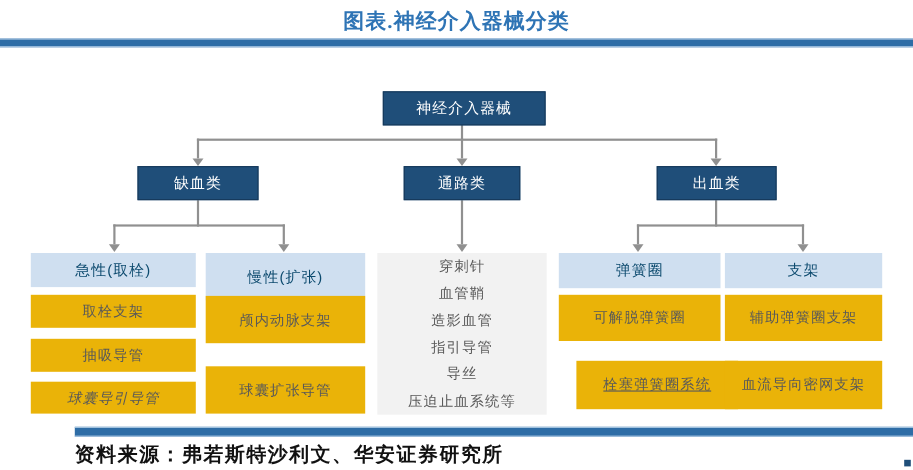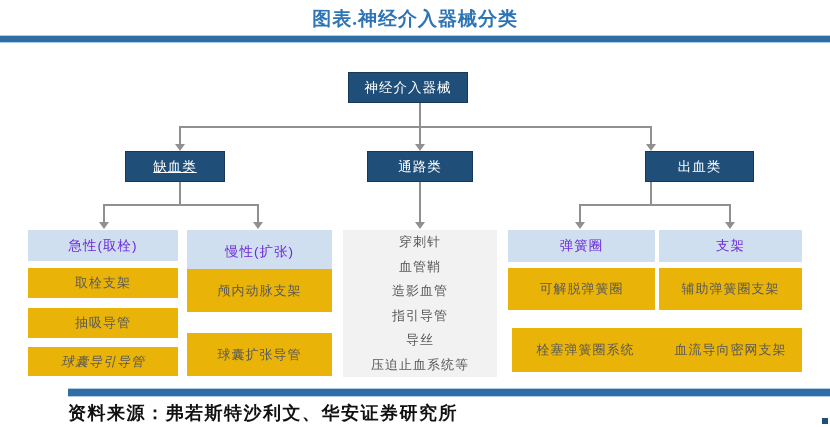--- a/index.html
+++ b/index.html
@@ -36,21 +36,21 @@
     border:1px solid #16395A;
     color:#ffffff;
     font-size:13.5px;
     display:flex;align-items:center;justify-content:center;
     box-sizing:border-box;
     letter-spacing:1px;
   }
   .subhead{
     position:absolute;
     background:#CFDFF0;
-    color:#6d28d9;
+    color:#0c4a6e;
     font-size:13.5px;
     display:flex;align-items:center;justify-content:center;
     box-sizing:border-box;
     letter-spacing:1px;
   }
   .leaf{
     position:absolute;
     background:#eab308;
     color:#595959;
     font-size:13px;
@@ -118,24 +118,24 @@
   <div class="vline" style="left:419px;top:182px;height:40px;"></div>
   <div class="arrow-down" style="left:415px;top:222px;"></div>
 
   <div class="vline" style="left:650px;top:182px;height:24px;"></div>
   <div class="hline" style="left:579px;top:204px;width:152px;"></div>
   <div class="vline" style="left:579px;top:204px;height:18px;"></div>
   <div class="arrow-down" style="left:575px;top:222px;"></div>
   <div class="vline" style="left:729px;top:204px;height:18px;"></div>
   <div class="arrow-down" style="left:725px;top:222px;"></div>
 
-  <div class="node" style="left:348px;top:72px;width:120px;height:31px;">神经介入器械</div>
-  <div class="node" style="left:125px;top:151px;width:100px;height:31px;text-decoration:underline;">缺血类</div>
+  <div class="node" style="left:348px;top:83px;width:148px;height:31px;">神经介入器械</div>
+  <div class="node" style="left:125px;top:151px;width:110px;height:31px;">缺血类</div>
   <div class="node" style="left:367px;top:151px;width:106px;height:31px;">通路类</div>
-  <div class="node" style="left:597px;top:151px;width:109px;height:31px;margin-left:48px;">出血类</div>
+  <div class="node" style="left:597px;top:151px;width:109px;height:31px;">出血类</div>
 
   <div class="subhead" style="left:28px;top:230px;width:150px;height:31px;">急性(取栓)</div>
   <div class="subhead" style="left:187px;top:230px;width:145px;height:43px;">慢性(扩张)</div>
   <div class="subhead" style="left:508px;top:230px;width:147px;height:32px;">弹簧圈</div>
   <div class="subhead" style="left:659px;top:230px;width:143px;height:32px;">支架</div>
 
   <div class="leaf" style="left:28px;top:268px;width:150px;height:30px;">取栓支架</div>
   <div class="leaf" style="left:28px;top:308px;width:150px;height:30px;">抽吸导管</div>
   <div class="leaf" style="left:28px;top:347px;width:150px;height:29px;font-style:italic;">球囊导引导管</div>
 
@@ -145,21 +145,21 @@
   <div class="listbox" style="left:343px;top:230px;width:154px;height:147px;">
     <div class="line">穿刺针</div>
     <div class="line">血管鞘</div>
     <div class="line">造影血管</div>
     <div class="line">指引导管</div>
     <div class="line">导丝</div>
     <div class="line">压迫止血系统等</div>
   </div>
 
   <div class="leaf" style="left:508px;top:268px;width:147px;height:42px;">可解脱弹簧圈</div>
-  <div class="leaf" style="left:512px;top:328px;width:147px;height:44px;">栓塞弹簧圈系统</div>
+  <div class="leaf" style="left:524px;top:328px;width:147px;height:44px;text-decoration:underline;">栓塞弹簧圈系统</div>
 
   <div class="leaf" style="left:659px;top:268px;width:143px;height:42px;">辅助弹簧圈支架</div>
   <div class="leaf" style="left:659px;top:328px;width:143px;height:44px;">血流导向密网支架</div>
 
   <div class="bar bottom-bar"></div>
   <div class="source">资料来源：弗若斯特沙利文、华安证券研究所</div>
   <div class="corner-mark"></div>
 
 </div>
 

